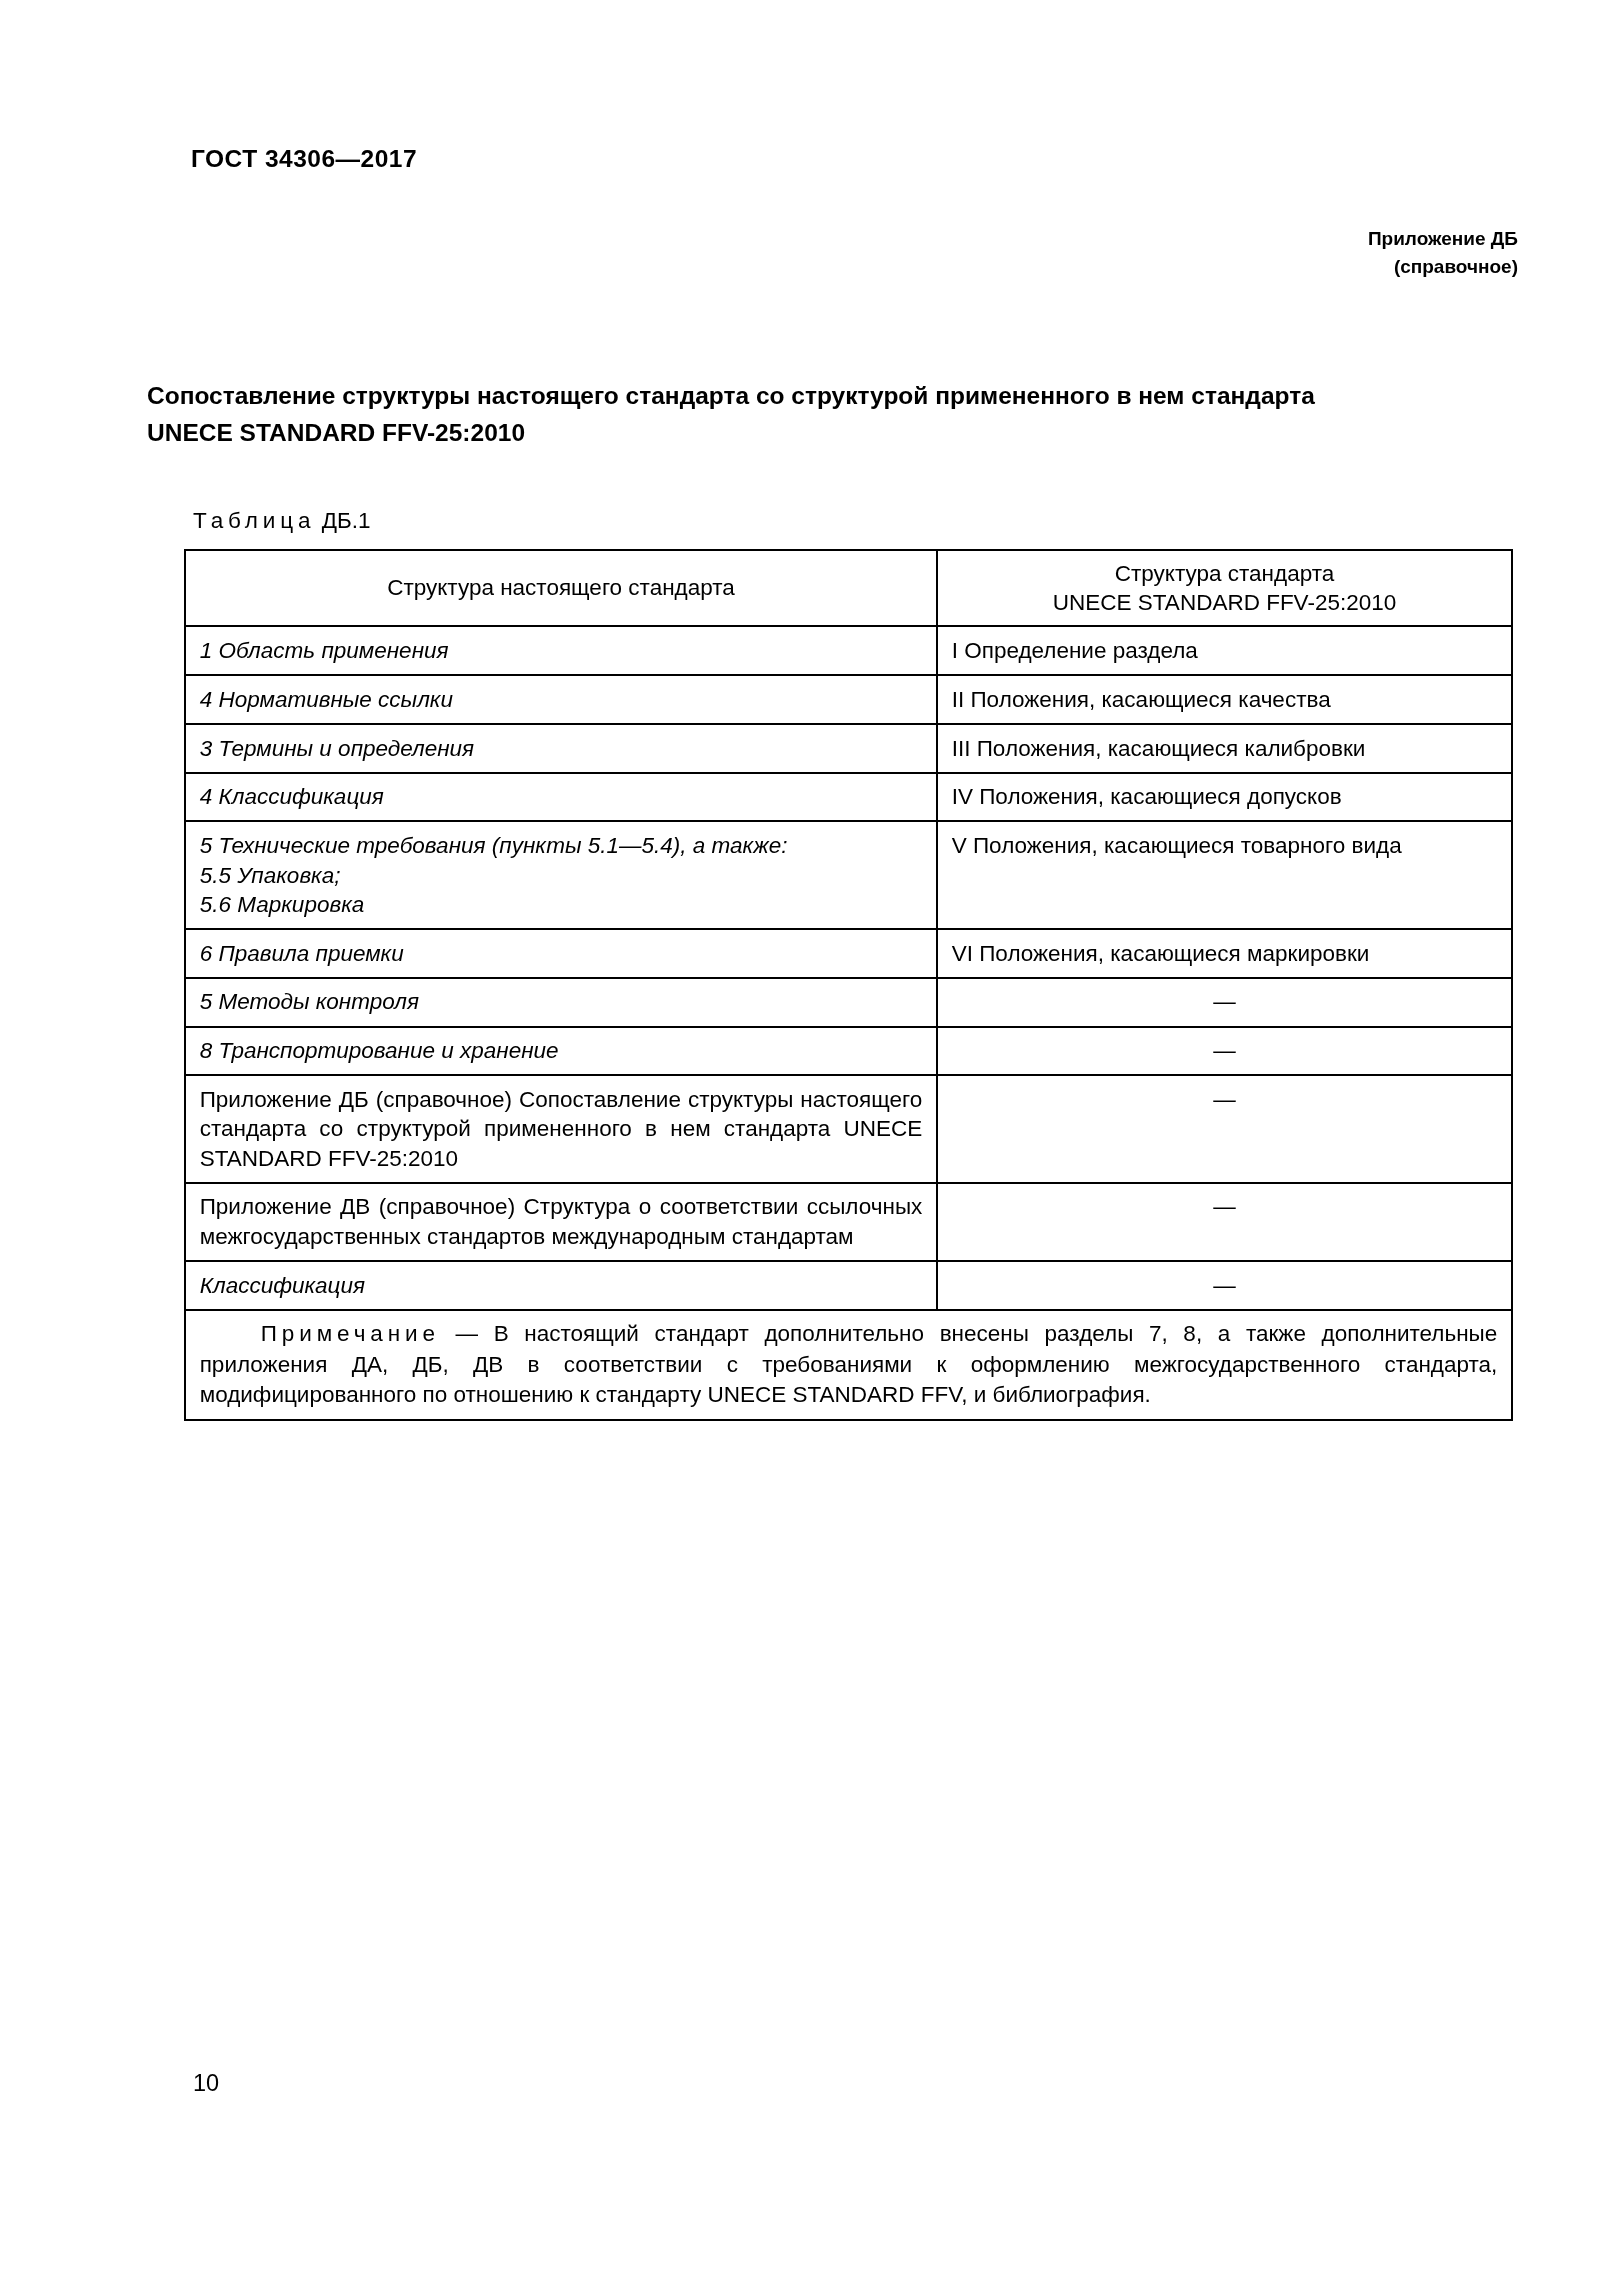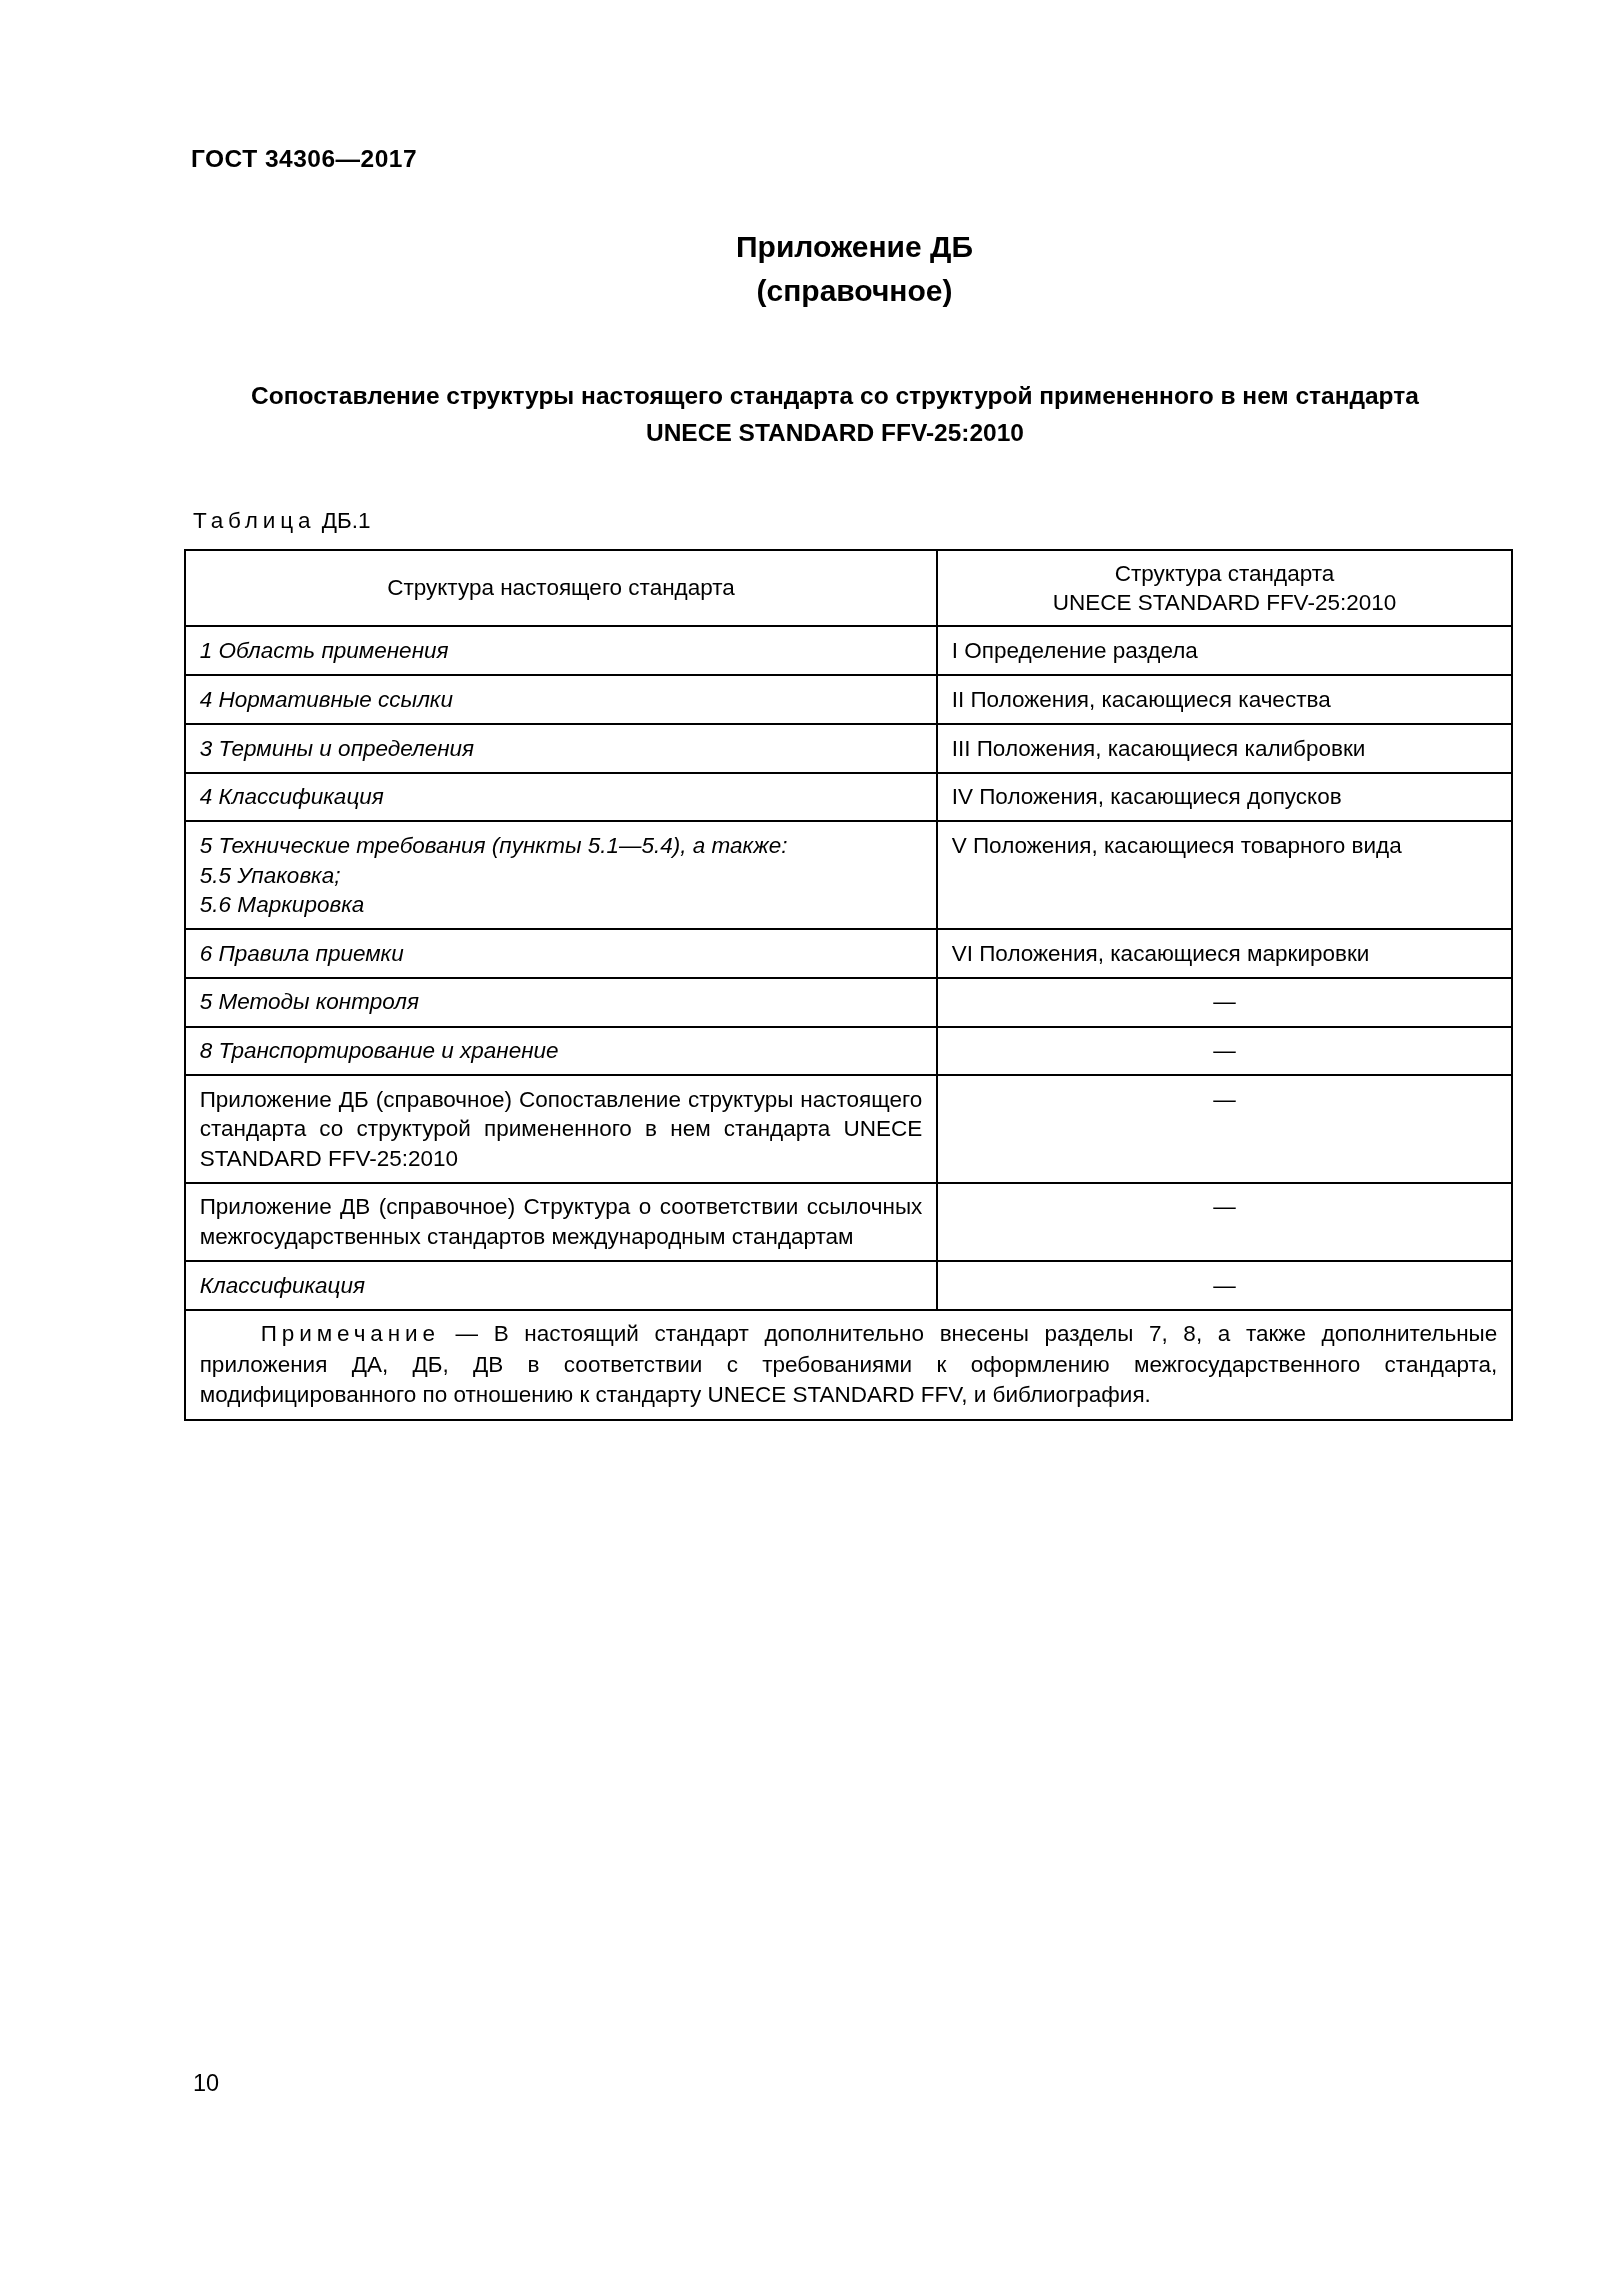--- a/index.html
+++ b/index.html
@@ -19,31 +19,31 @@
     top: 145px;
     font-size: 24.5px;
     font-weight: bold;
     letter-spacing: 0.5px;
   }
   .appendix {
     position: absolute;
     left: 191px;
     width: 1327px;
     top: 225px;
-    text-align: center;
-    font-size: 30px;
+    text-align: right;
+    font-size: 19px;
     font-weight: bold;
     line-height: 1.45;
   }
   .main-title {
     position: absolute;
     left: 147px;
     width: 1376px;
     top: 378px;
-    text-align: center;
+    text-align: left;
     font-size: 24.5px;
     font-weight: bold;
     line-height: 1.5;
   }
   .table-caption {
     position: absolute;
     left: 193px;
     top: 508px;
     font-size: 22.5px;
   }

